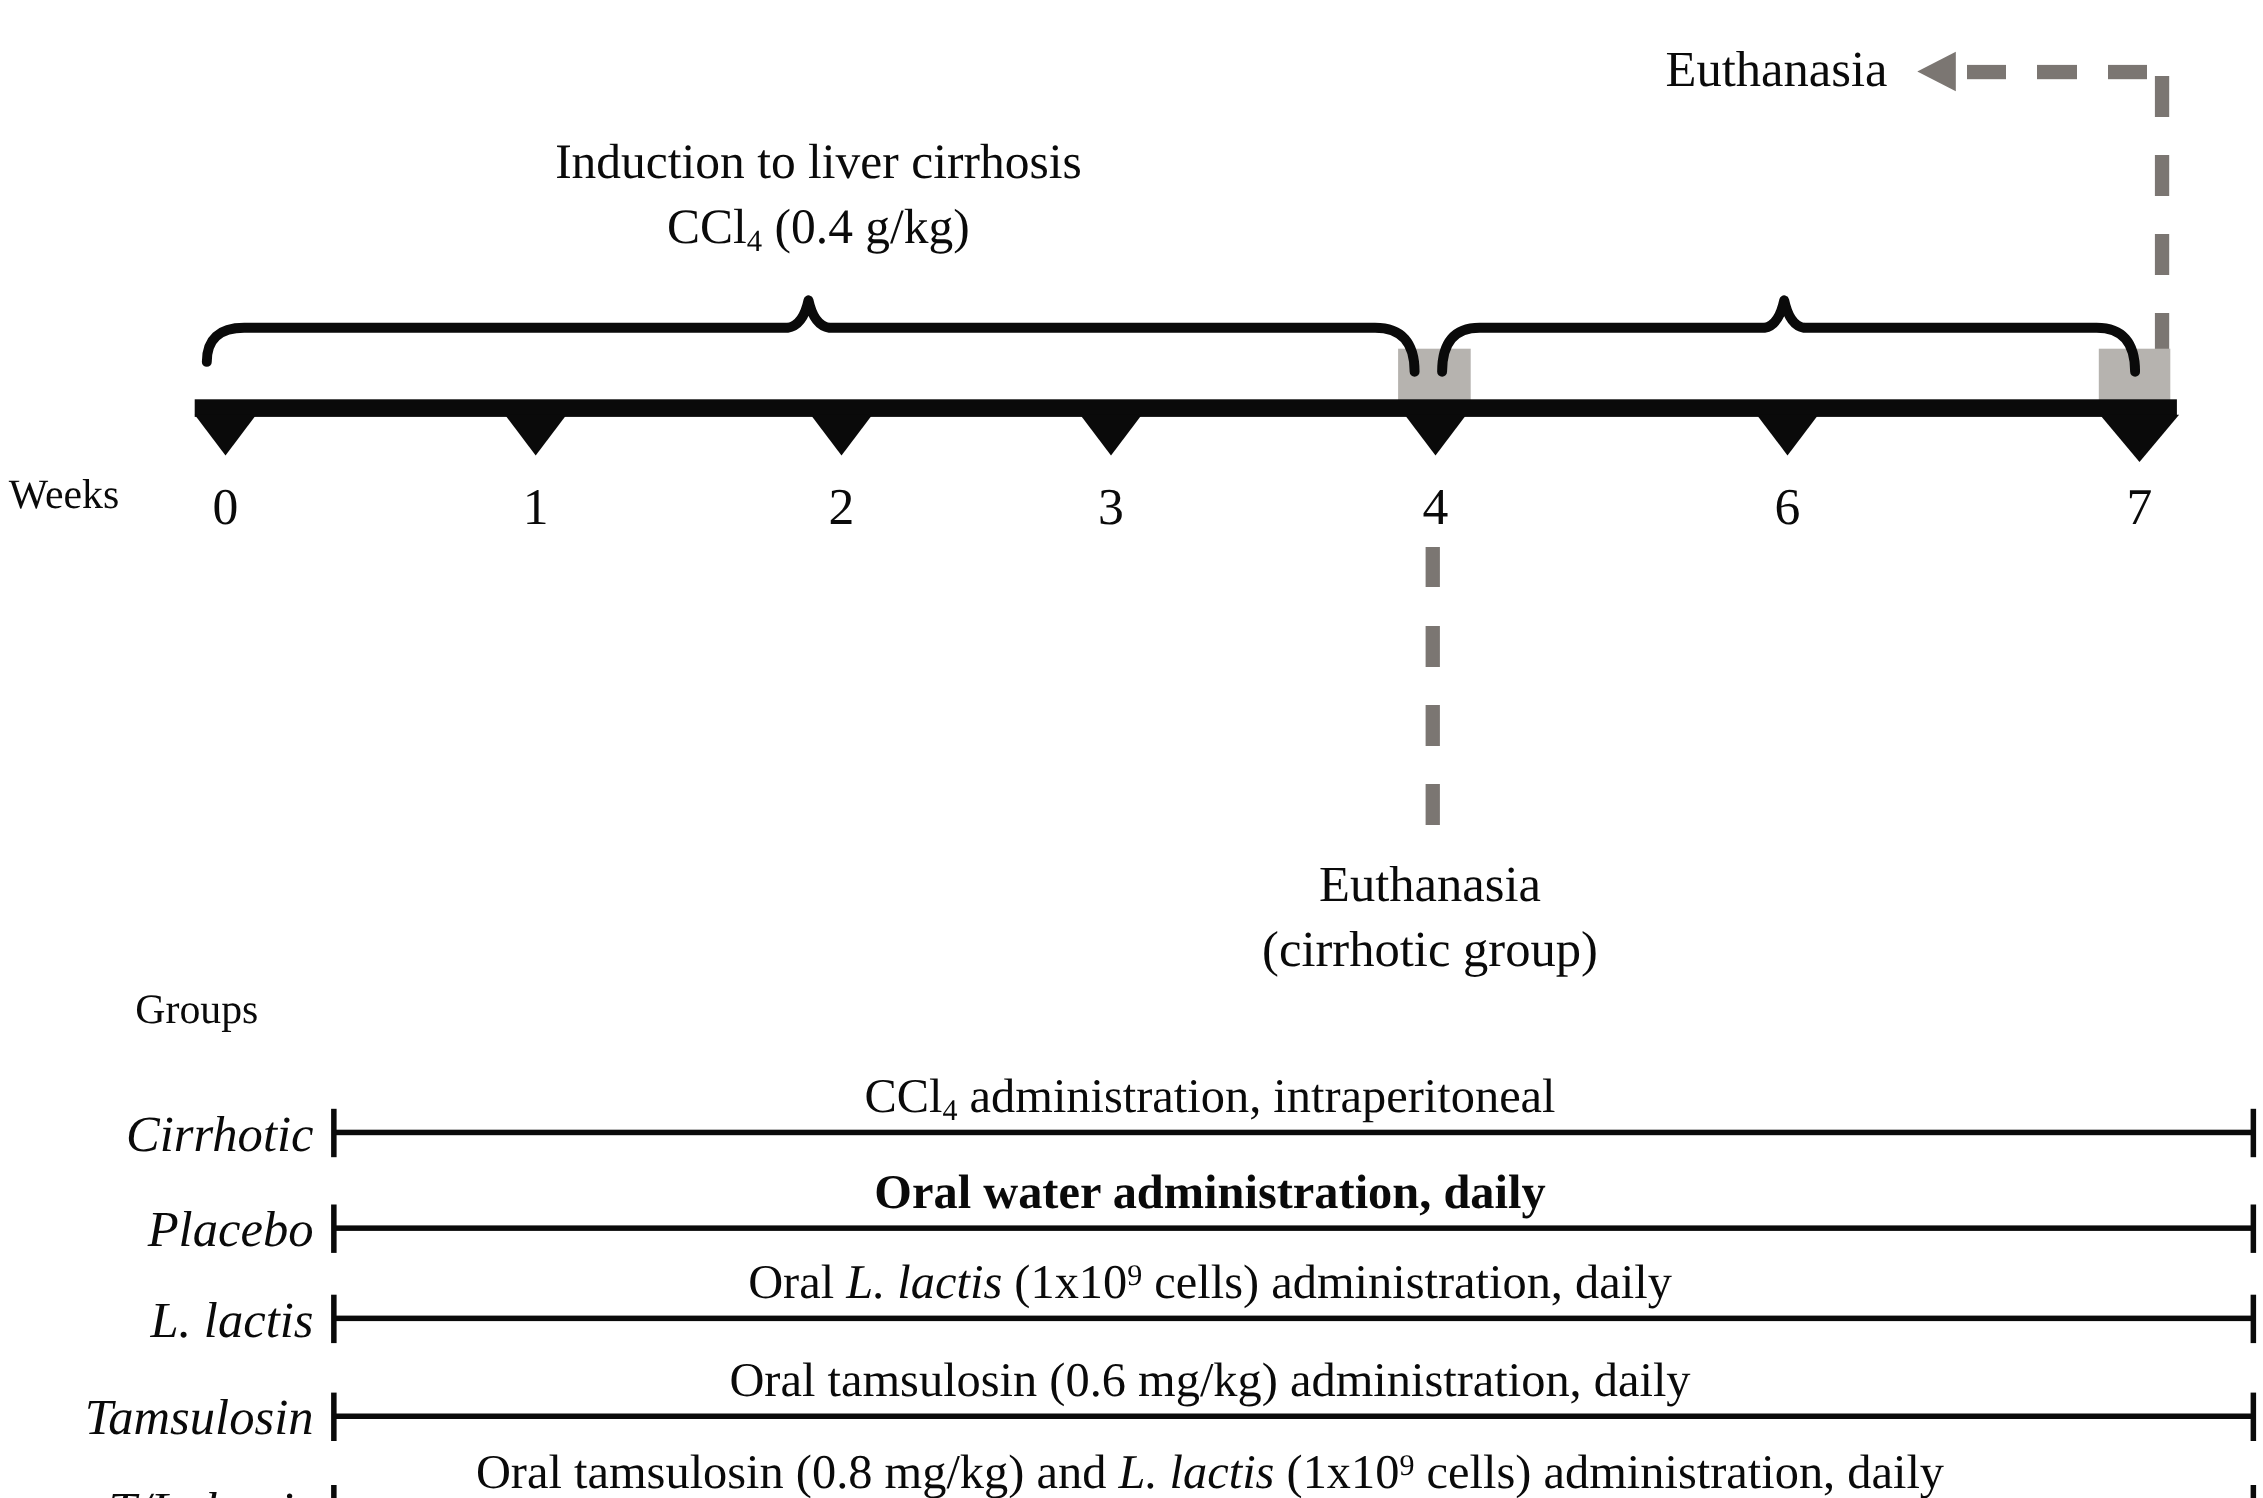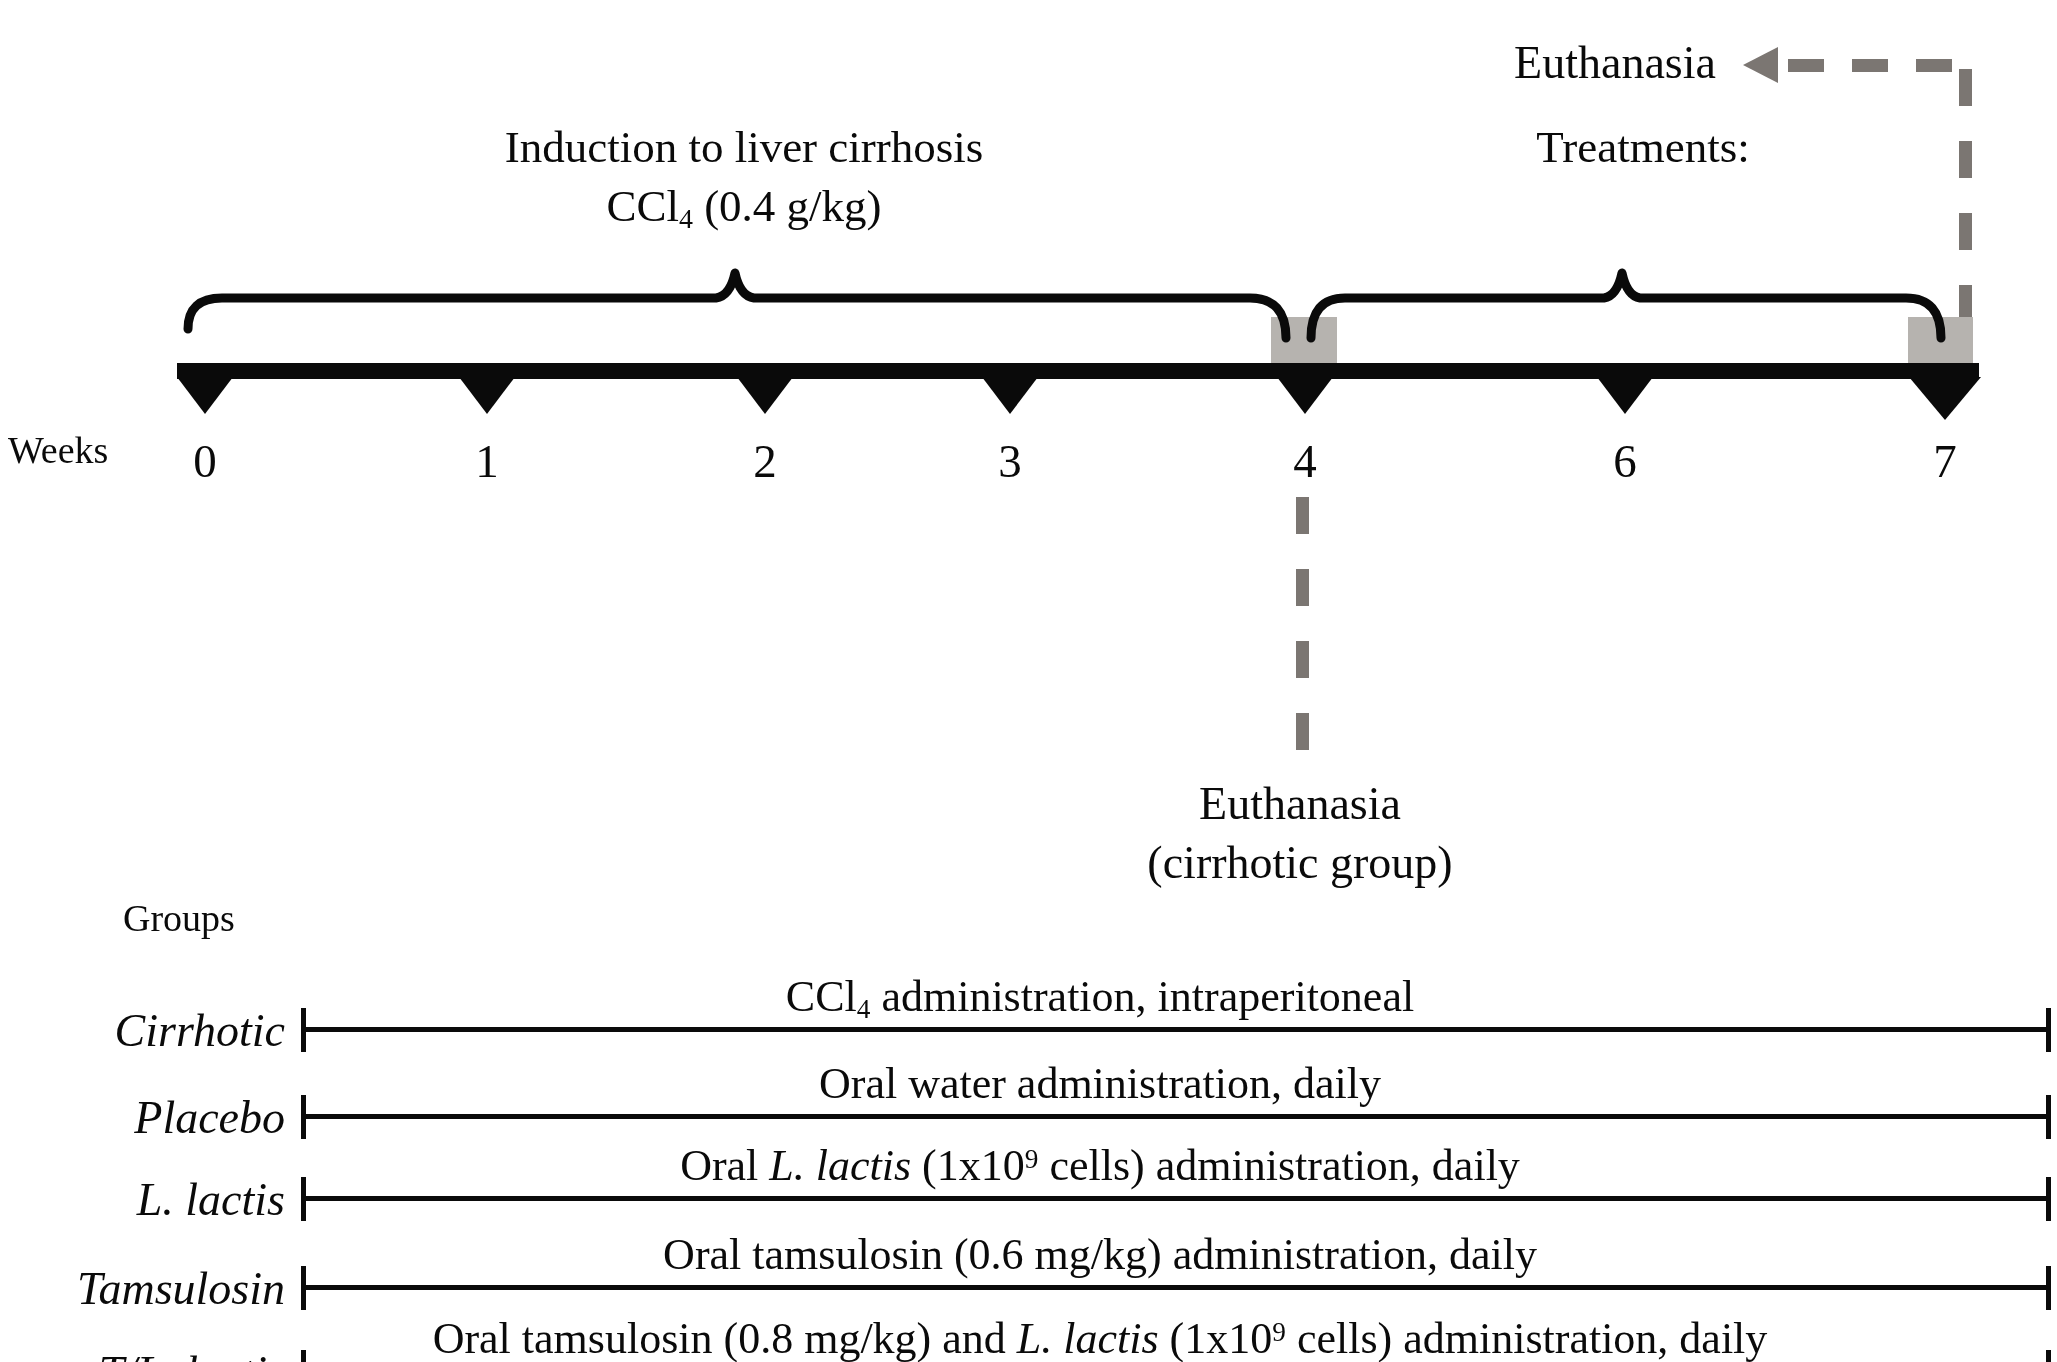--- a/index.html
+++ b/index.html
@@ -60,21 +60,20 @@
   <div class="abs arrow-left" style="left:1743px;top:9px;"></div>
   <div class="abs hdash" style="left:1788px;top:21px;width:186px;"></div>
   <div class="abs vdash" style="left:1959px;top:31px;height:249px;"></div>
 
   <div class="abs center cap" style="left:444px;top:80px;width:600px;">
     <div>Induction to liver cirrhosis</div>
     <div><span>CCl</span><sub class="sm">4</sub><span> (0.4 g/kg)</span></div>
   </div>
 
   <div class="abs center cap" style="left:1393px;top:80px;width:500px;">
-    <div>Treatments:</div>
   </div>
 
   <div class="abs graybox" style="left:1271px;top:279px;width:66px;height:48px;"></div>
   <div class="abs graybox" style="left:1908px;top:279px;width:65px;height:52px;"></div>
 
   <svg class="abs" style="left:0;top:0;" width="2057" height="400" viewBox="0 0 2057 400">
     <path d="M 188 291 Q 188 260 222 260 L 716 260 Q 730 258 735 235 Q 740 258 754 260 L 1250 260 Q 1286 260 1286 300" fill="none" stroke="#0a0a0a" stroke-width="9" stroke-linecap="round" stroke-linejoin="round"></path>
     <path d="M 1311 300 Q 1311 260 1345 260 L 1604 260 Q 1617 258 1622 235 Q 1627 258 1640 260 L 1906 260 Q 1941 260 1941 300" fill="none" stroke="#0a0a0a" stroke-width="9" stroke-linecap="round" stroke-linejoin="round"></path>
   </svg>
 
@@ -107,21 +106,21 @@
 
   <div>
     <div class="abs gtext" style="left:300px;top:933px;"><span>CCl</span><sub class="sm">4</sub><i></i><span></span><sup class="sm"></sup><span> administration, intraperitoneal</span></div>
     <div class="abs glabel" style="left:38px;top:966px;">Cirrhotic</div>
     <div class="abs gline" style="left:303px;top:989px;width:1747px;"></div>
     <div class="abs gtick" style="left:301px;top:970px;"></div>
     <div class="abs gtick" style="left:2046px;top:970px;"></div>
   </div>
 
   <div>
-    <div class="abs gtext" style="left:300px;top:1020px;"><span>Oral water administration, daily</span><sub class="sm"></sub><i></i><span></span><sup class="sm"></sup><span></span></div>
+    <div class="abs gtext" style="left:300px;top:1020px;font-weight:bold;"><span>Oral water administration, daily</span><sub class="sm"></sub><i></i><span></span><sup class="sm"></sup><span></span></div>
     <div class="abs glabel" style="left:38px;top:1053px;">Placebo</div>
     <div class="abs gline" style="left:303px;top:1076px;width:1747px;"></div>
     <div class="abs gtick" style="left:301px;top:1057px;"></div>
     <div class="abs gtick" style="left:2046px;top:1057px;"></div>
   </div>
 
   <div>
     <div class="abs gtext" style="left:300px;top:1102px;"><span>Oral </span><sub class="sm"></sub><i>L. lactis</i><span> (1x10</span><sup class="sm">9</sup><span> cells) administration, daily</span></div>
     <div class="abs glabel" style="left:38px;top:1135px;">L. lactis</div>
     <div class="abs gline" style="left:303px;top:1158px;width:1747px;"></div>

